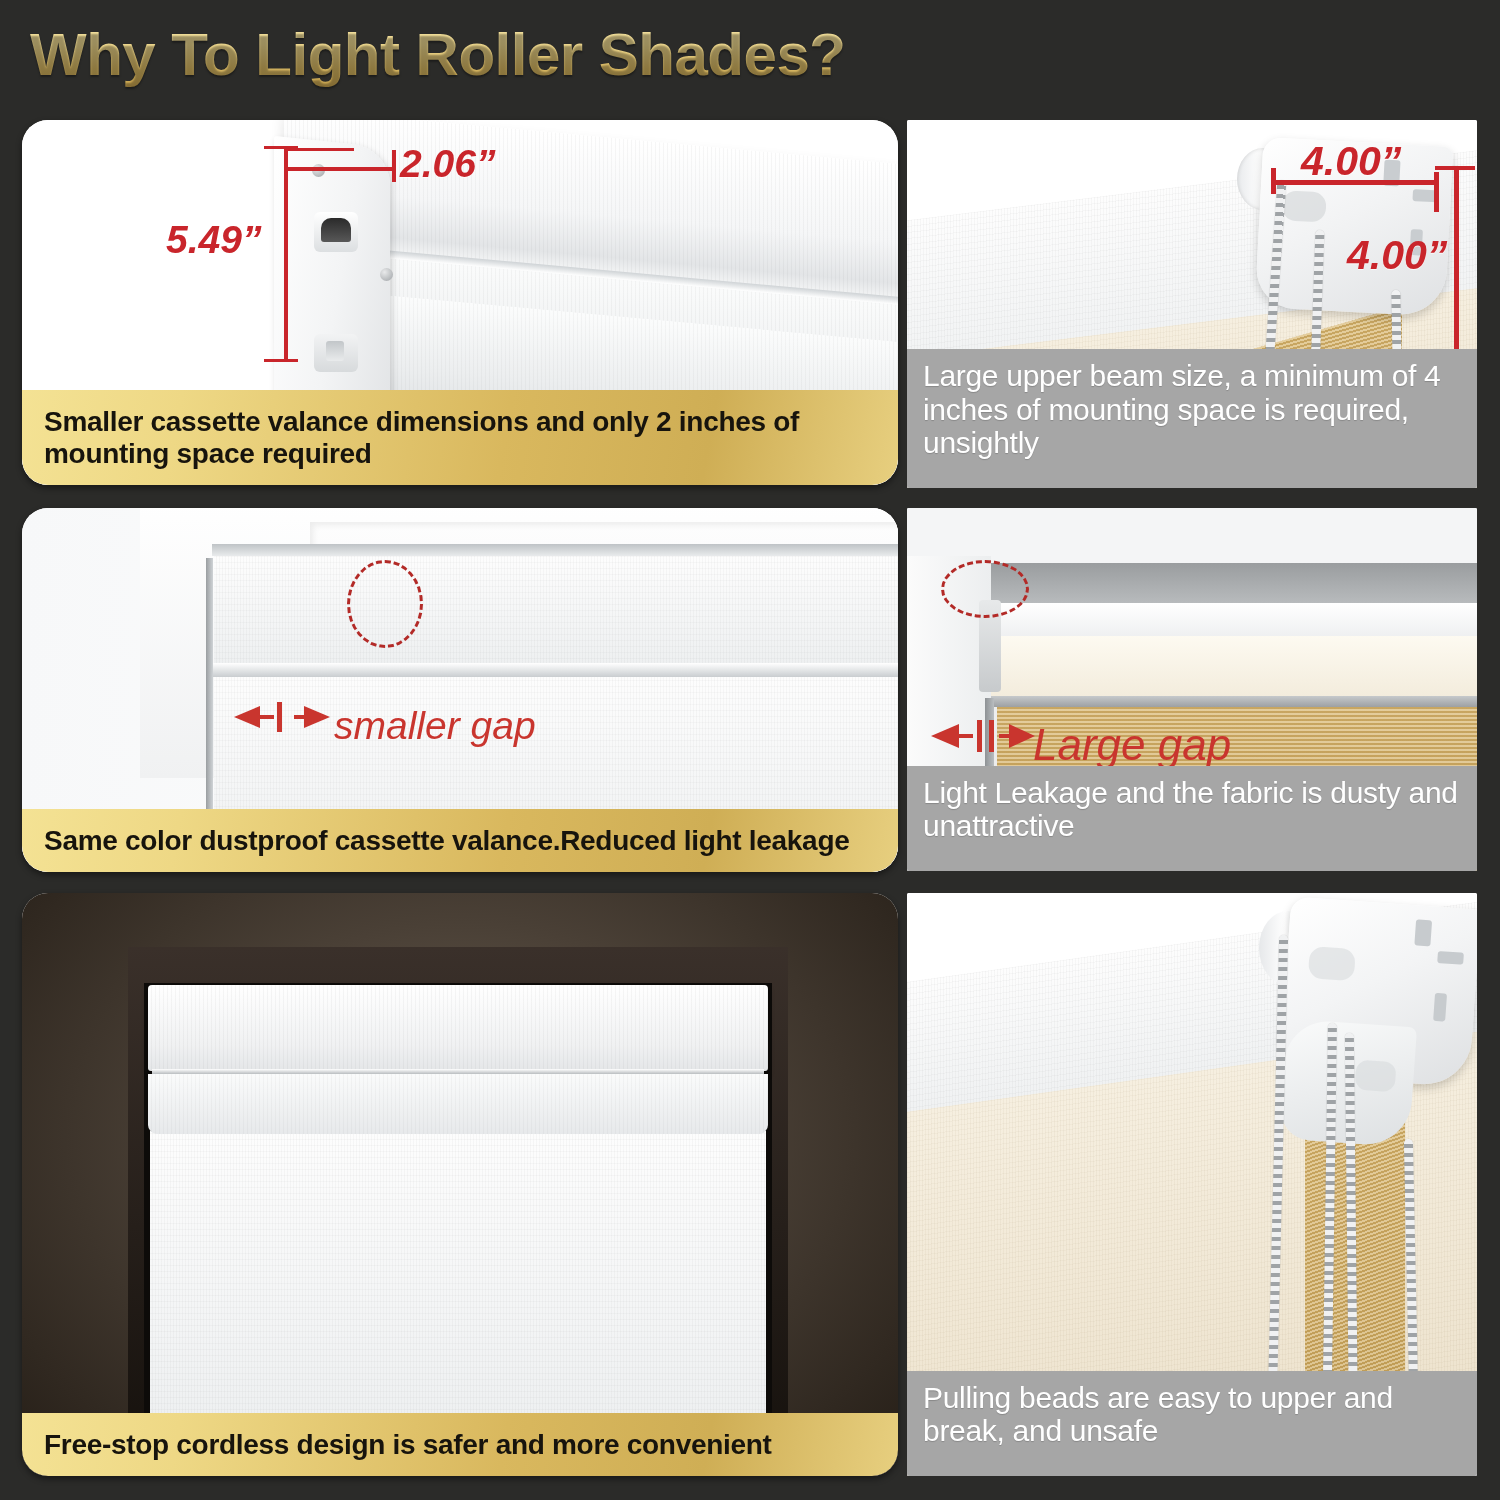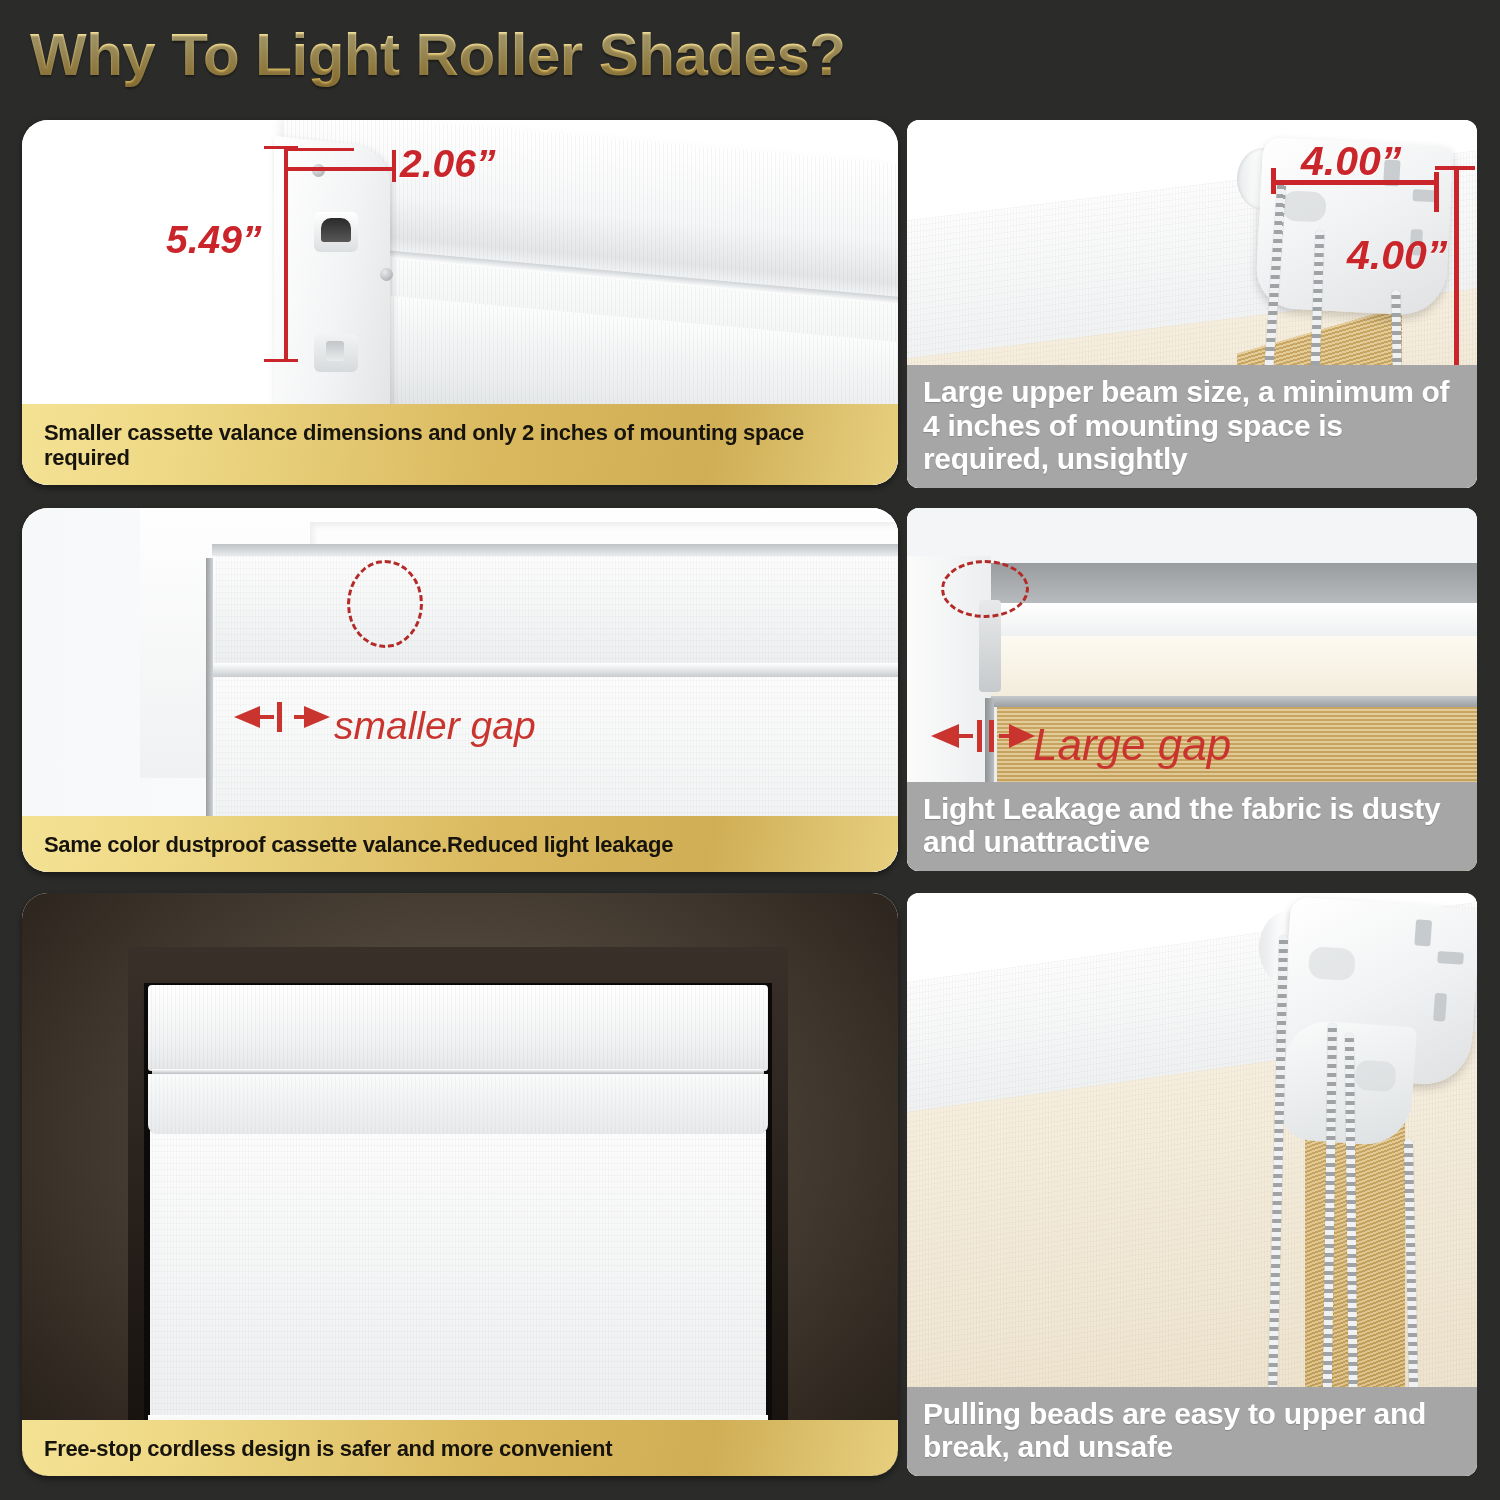--- a/index.html
+++ b/index.html
@@ -24,42 +24,42 @@
     color:transparent;
     text-shadow:0 2px 2px rgba(0,0,0,0.35);
     white-space:nowrap;
   }
 
   
   .grid{position:absolute;left:0;top:0;width:1500px;height:1500px;}
 
   .panel{position:absolute;overflow:hidden;}
   .panel.good{border-radius:26px;box-shadow:0 3px 6px rgba(0,0,0,.45);}
-  .panel.bad{border-radius:12px;}
+  .panel.bad{border-radius:2px;}
 
   .media{position:absolute;left:0;top:0;right:0;bottom:0;overflow:hidden;background:#fff;font-style:italic;}
 
   .caption{
     position:absolute;left:0;right:0;bottom:0;
     box-sizing:border-box;
     display:flex;align-items:flex-start;
   }
   .caption.good{
     background:linear-gradient(100deg,#f4e294 0%,#eed885 18%,#d9b85e 55%,#cfae55 78%,#e7cf7f 100%);
     color:#17140d;
     padding:16px 22px 14px 22px;
-    font-size:22px;font-weight:bold;line-height:1.17;
+    font-size:28px;font-weight:bold;line-height:1.17;
     letter-spacing:-0.3px;
     border-bottom-left-radius:26px;border-bottom-right-radius:26px;
   }
   .caption.bad{
     background:#a6a6a6;
     color:#ffffff;
-    padding:10px 16px 12px 16px;
-    font-size:30px;font-weight:bold;line-height:1.12;
+    padding:10px 16px 28px 16px;
+    font-size:30px;font-weight:normal;line-height:1.12;
     letter-spacing:-0.3px;
     text-shadow:0 1px 1px rgba(0,0,0,.18);
   }
 
   
   .fabric-white{
     background:
       repeating-linear-gradient(90deg, rgba(255,255,255,0) 0 2px, rgba(0,0,0,.028) 2px 3px),
       repeating-linear-gradient(0deg, rgba(255,255,255,0) 0 5px, rgba(0,0,0,.022) 5px 6px),
       linear-gradient(180deg,#fdfdfd,#eef0f1);

